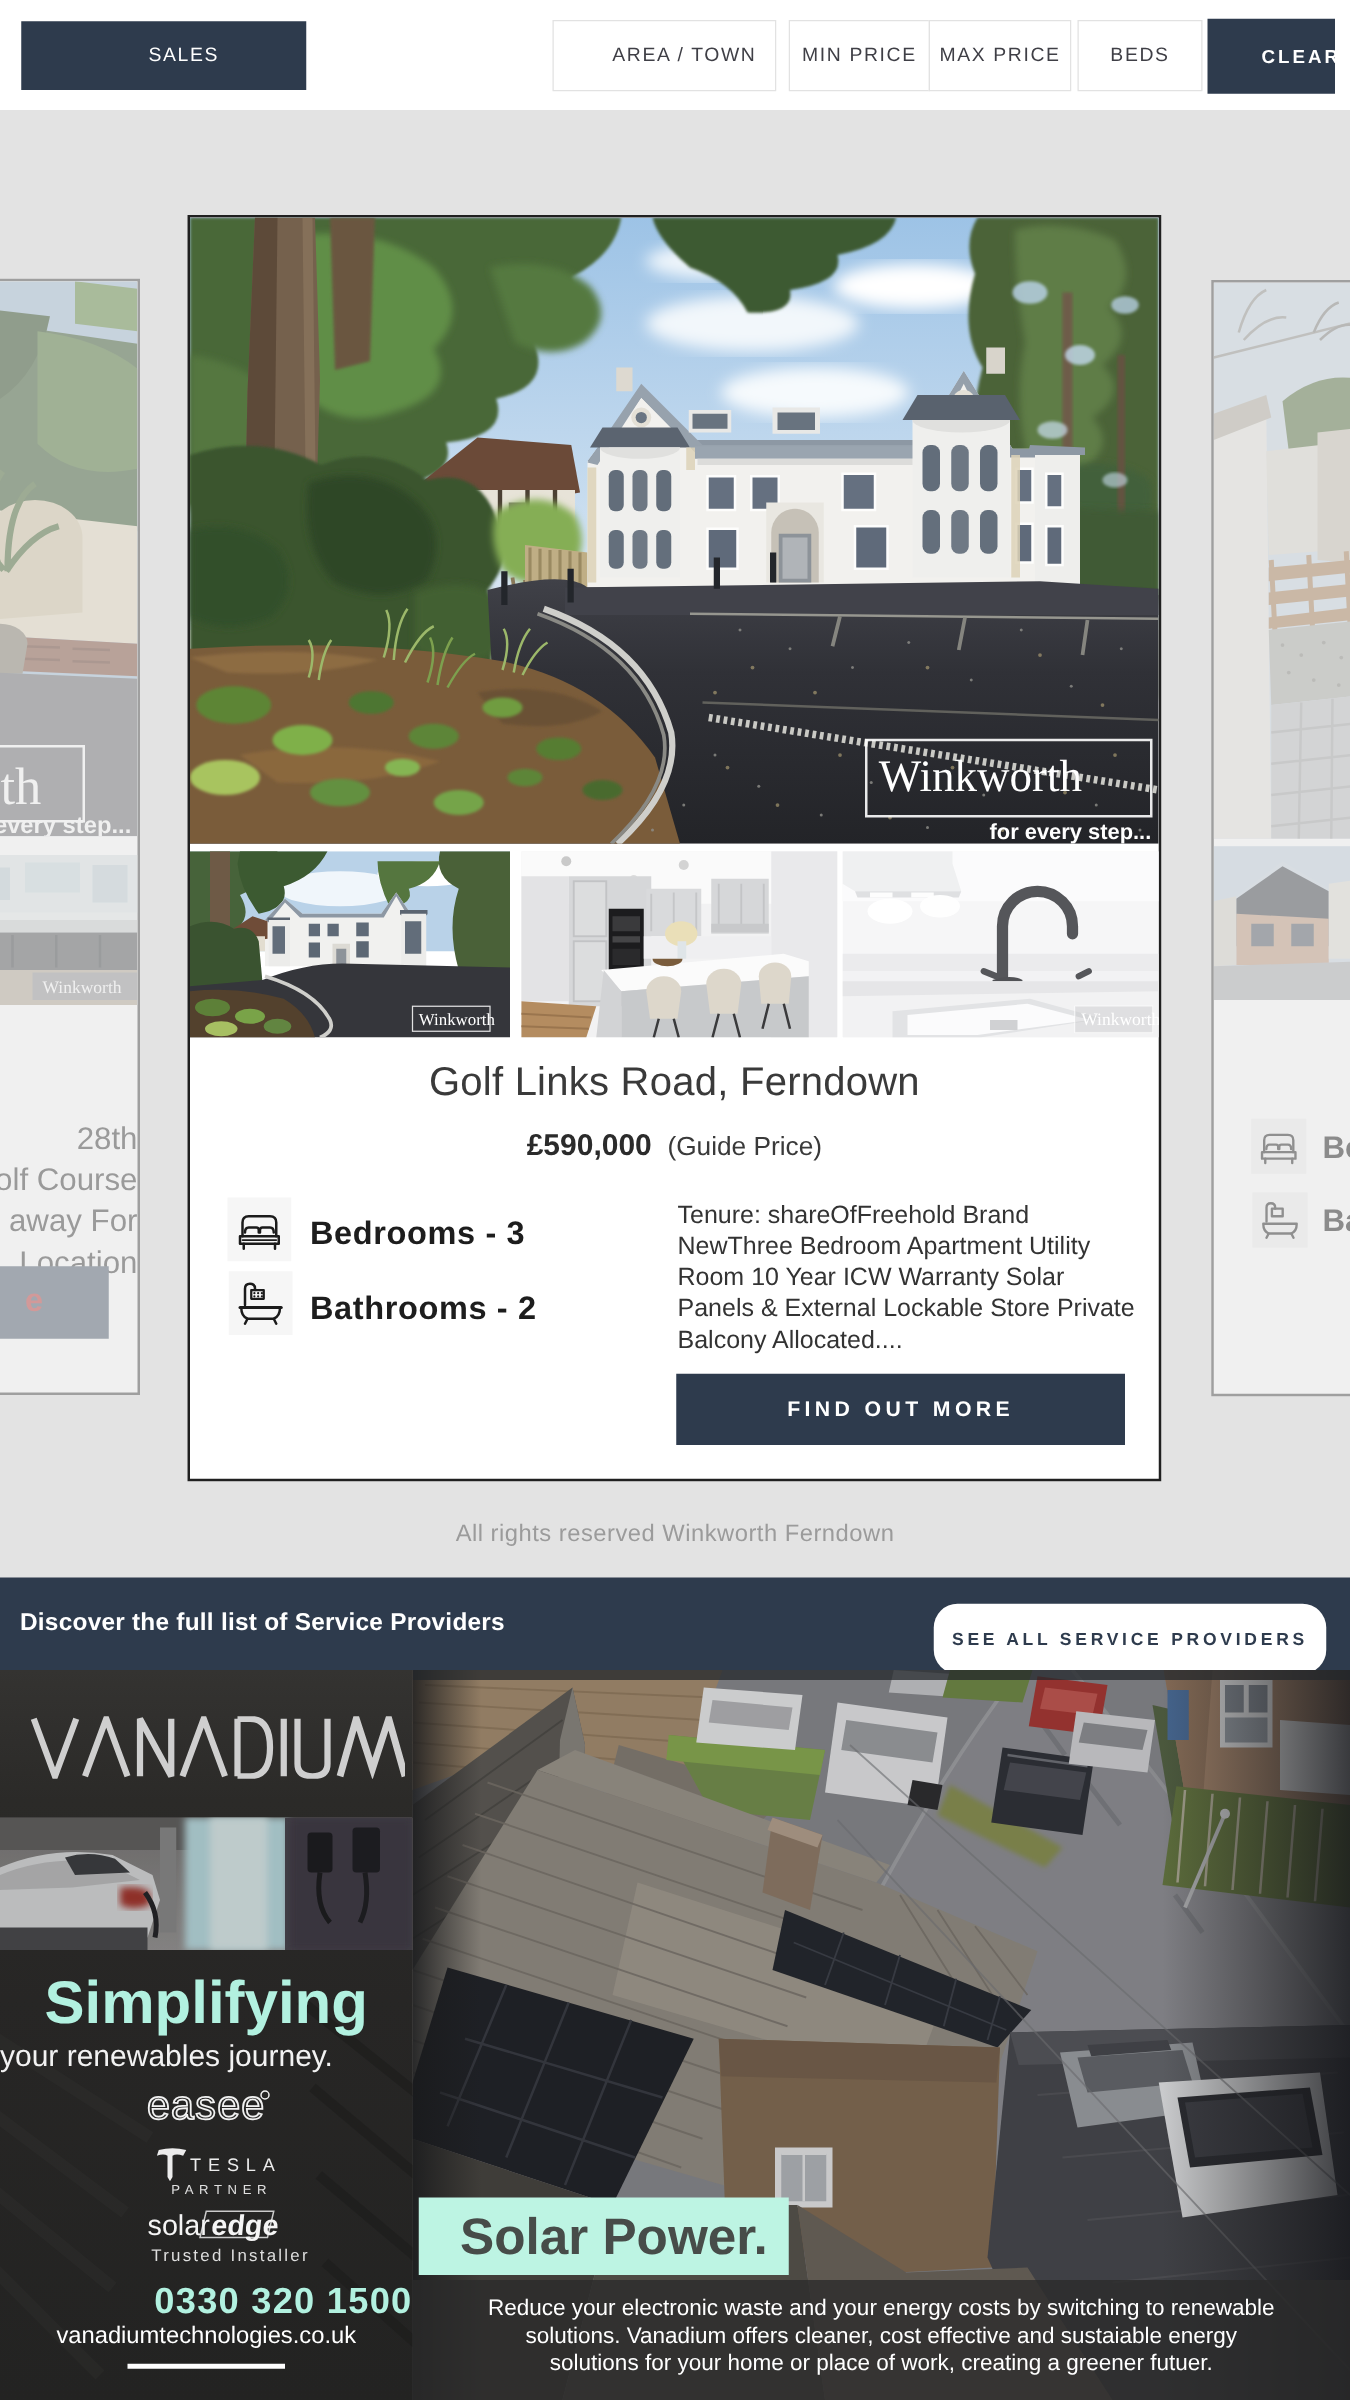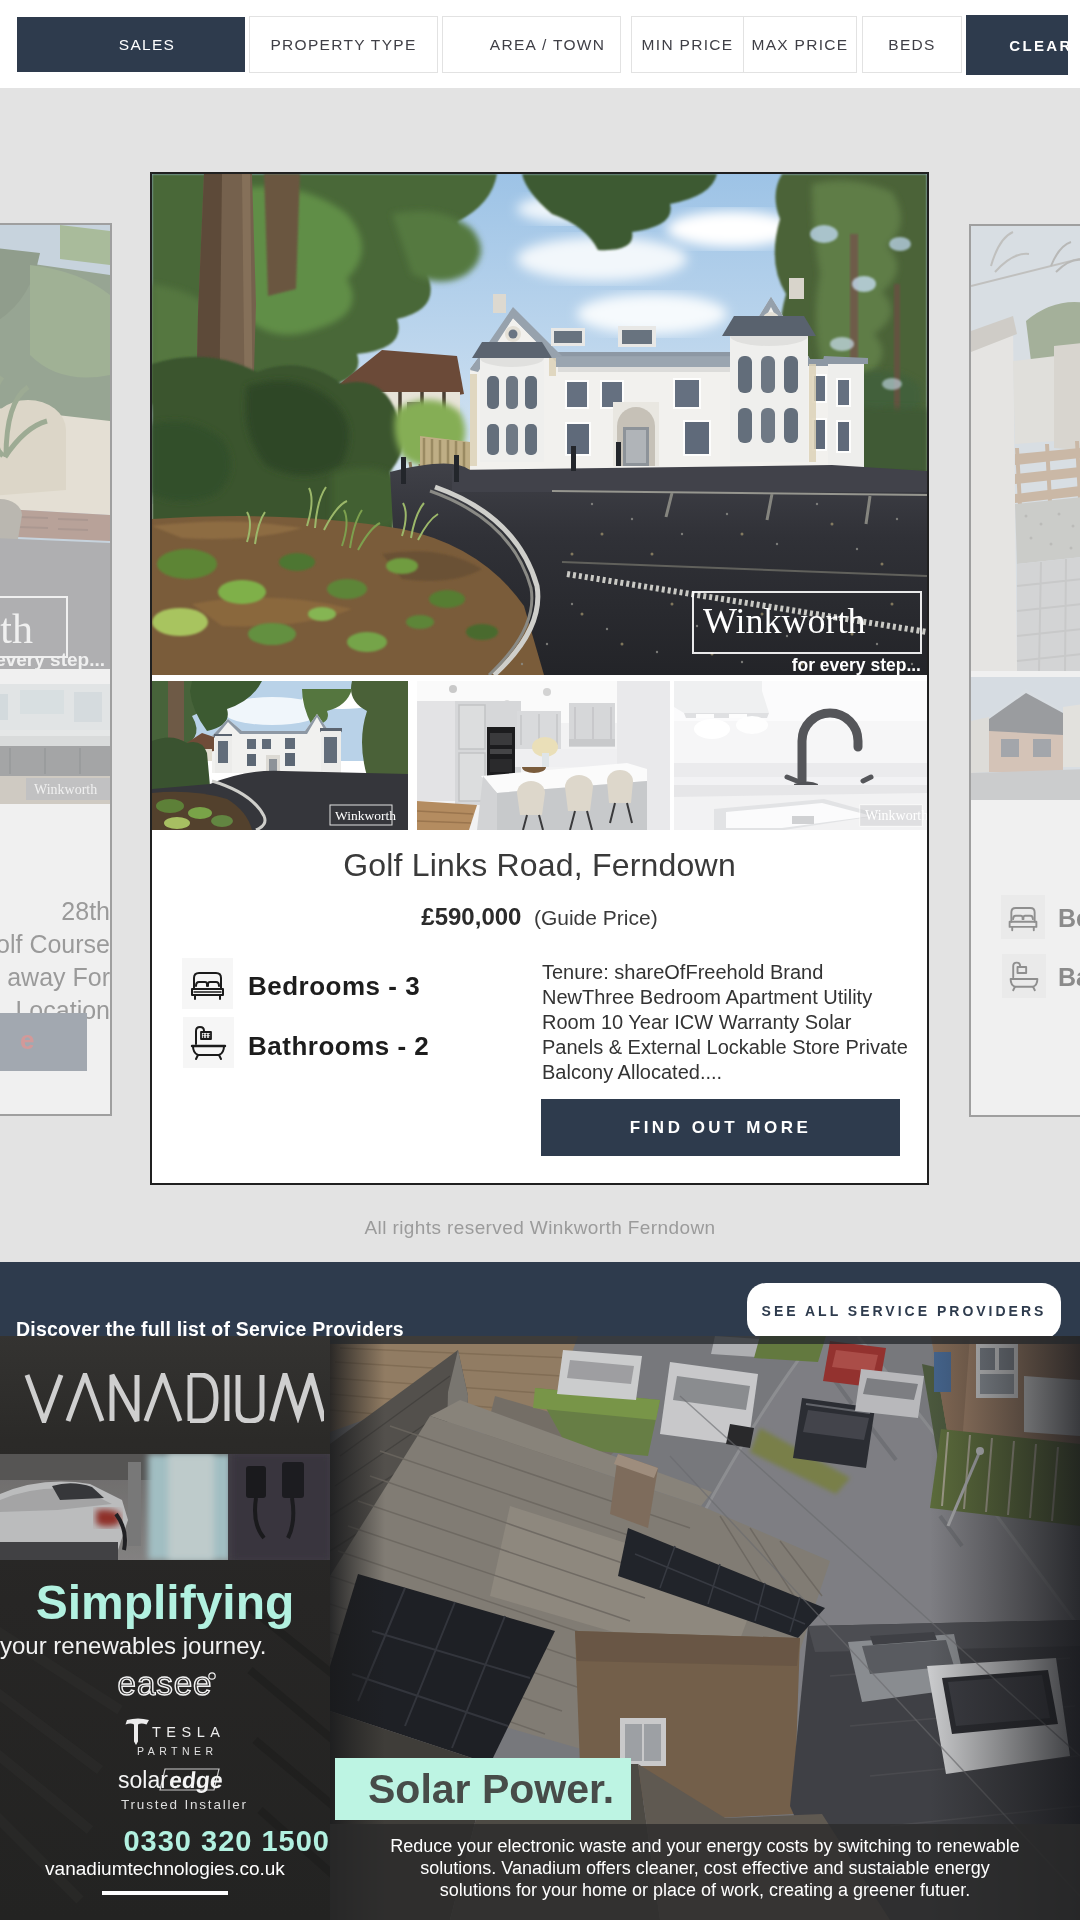--- a/index.html
+++ b/index.html
@@ -37,21 +37,21 @@
 #ic-bath{left:31px;top:843px;}
 .spec{position:absolute;left:96px;font-size:26px;font-weight:bold;color:#1d1d1d;letter-spacing:0.5px;}
 #sp-bed{top:797px;}
 #sp-bath{top:857px;}
 #tenure{position:absolute;left:390px;top:786px;width:370px;font-size:20px;line-height:25px;color:#333;}
 #fom{position:absolute;left:389px;top:925px;width:359px;height:57px;background:#2e3b4d;color:#fff;
  display:flex;align-items:center;justify-content:center;font-size:17px;font-weight:bold;letter-spacing:3.5px;}
 #rights{position:absolute;left:0;top:1217px;width:1080px;text-align:center;font-size:19px;color:#9b9b9b;letter-spacing:0.4px;}
 
 #servicebar{position:absolute;left:0;top:1262px;width:1080px;height:74px;background:#2e3b4d;}
-#servicebar .label{position:absolute;left:16px;top:25px;font-size:19.5px;font-weight:bold;color:#fff;letter-spacing:0.2px;margin-top:31px;}
+#servicebar .label{position:absolute;left:16px;top:25px;font-size:19.5px;font-weight:bold;color:#fff;letter-spacing:0.2px;}
 #pill{position:absolute;left:747px;top:21px;width:314px;height:56px;background:#fff;border-radius:19px;
  display:flex;align-items:center;justify-content:center;font-size:14px;font-weight:bold;letter-spacing:3px;color:#2e3b4d;}
 
 #ad{position:absolute;left:0;top:1336px;width:1080px;height:584px;background:#262626;overflow:hidden;}
 #adleft{position:absolute;left:0;top:0;width:330px;height:584px;background:linear-gradient(180deg,#343331 0%,#2b2a28 18%,#272625 45%,#232322 100%);}
 #vanadium{position:absolute;left:24px;top:37px;width:278px;height:48px;}
 #chargerphoto{position:absolute;left:0;top:118px;width:330px;height:106px;}
 #simplify{position:absolute;left:0;top:239px;width:330px;text-align:center;font-size:48px;font-weight:bold;color:#b2f1e0;letter-spacing:0px;}
 #renew{position:absolute;left:0;top:296px;width:330px;text-align:left;font-size:24px;color:#f2f2f2;}
 #easee{position:absolute;left:0;top:332px;width:330px;height:36px;}
@@ -64,21 +64,20 @@
 #solarbox{position:absolute;left:335px;top:422px;width:296px;height:62px;background:#bdf4e3;display:flex;align-items:center;padding-left:33px;box-sizing:border-box;
  font-size:41px;font-weight:bold;color:#474c49;}
 #adtext{position:absolute;left:330px;top:488px;width:750px;height:96px;background:rgba(42,42,42,0.78);
  color:#fff;font-size:18px;line-height:22px;text-align:center;padding-top:11px;box-sizing:border-box;}
 </style>
 </head>
 <body>
 <div id="page">
   <div id="topnav">
     <div class="navbtn dark" id="b-sales">SALES</div>
-    <div class="navbtn" id="b-ptype">PROPERTY TYPE</div>
     <div class="navbtn" id="b-area">AREA / TOWN</div>
     <div class="navbtn" id="b-minp">MIN PRICE</div>
     <div class="navbtn" id="b-maxp">MAX PRICE</div>
     <div class="navbtn" id="b-beds">BEDS</div>
     <div class="navbtn dark" id="b-clear">CLEAR</div>
   </div>
 
   <div class="card side" id="card-l">
 <svg style="position:absolute;left:556px;top:0;width:140px;height:444px" viewBox="0 0 140 444" preserveAspectRatio="none">
 <rect width="140" height="444" fill="#a8c2d8"></rect>

